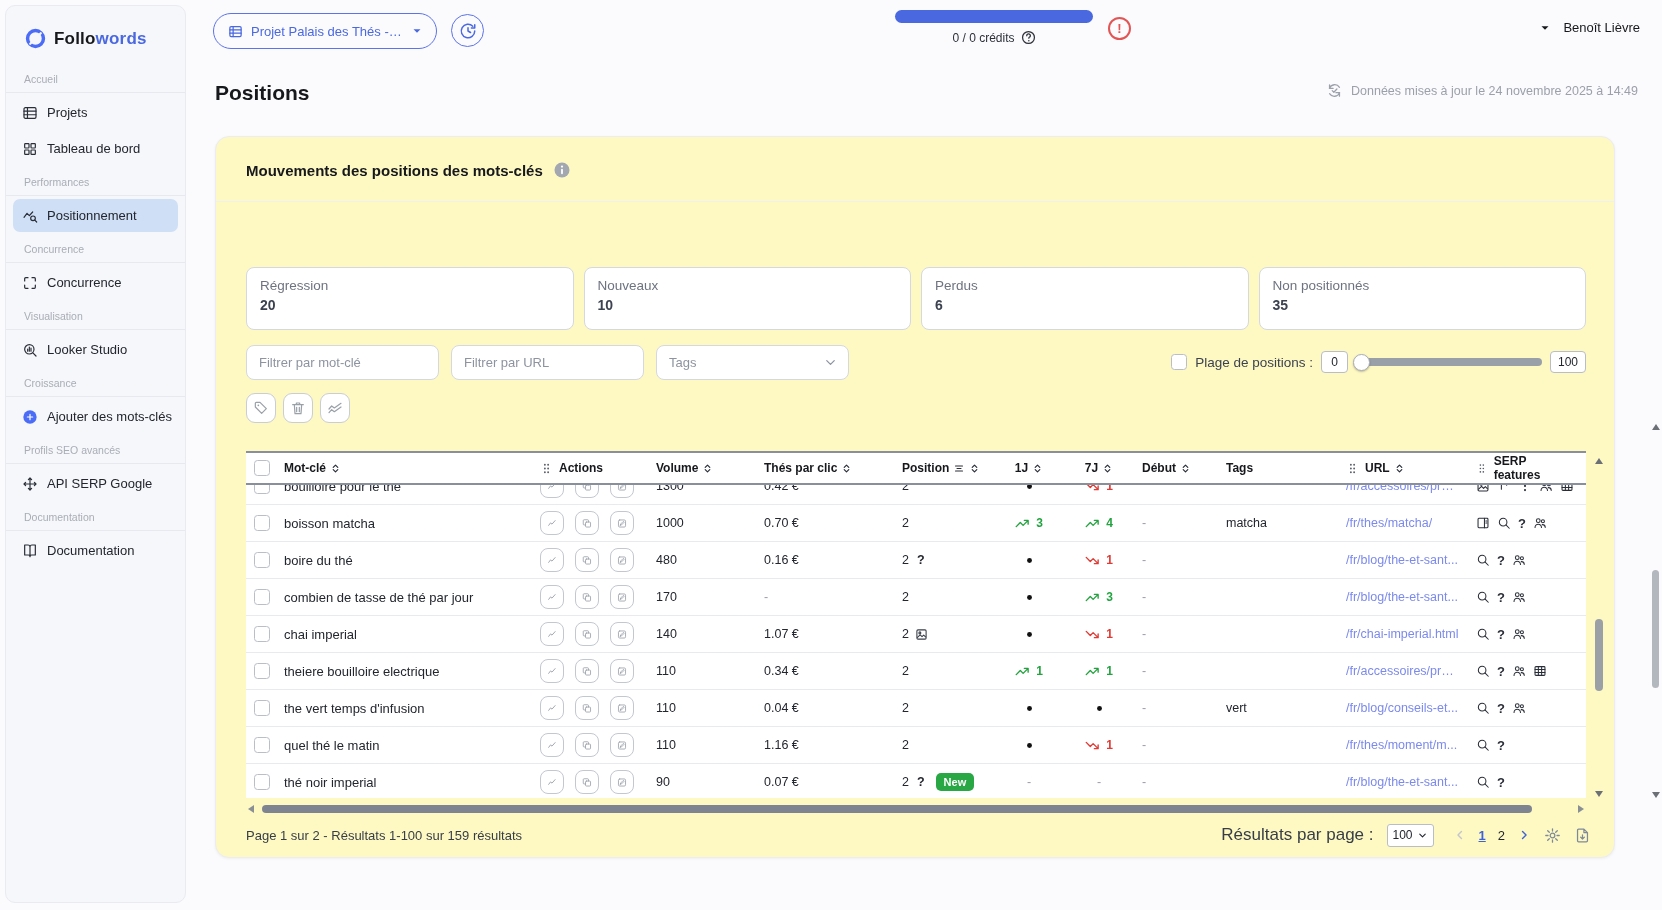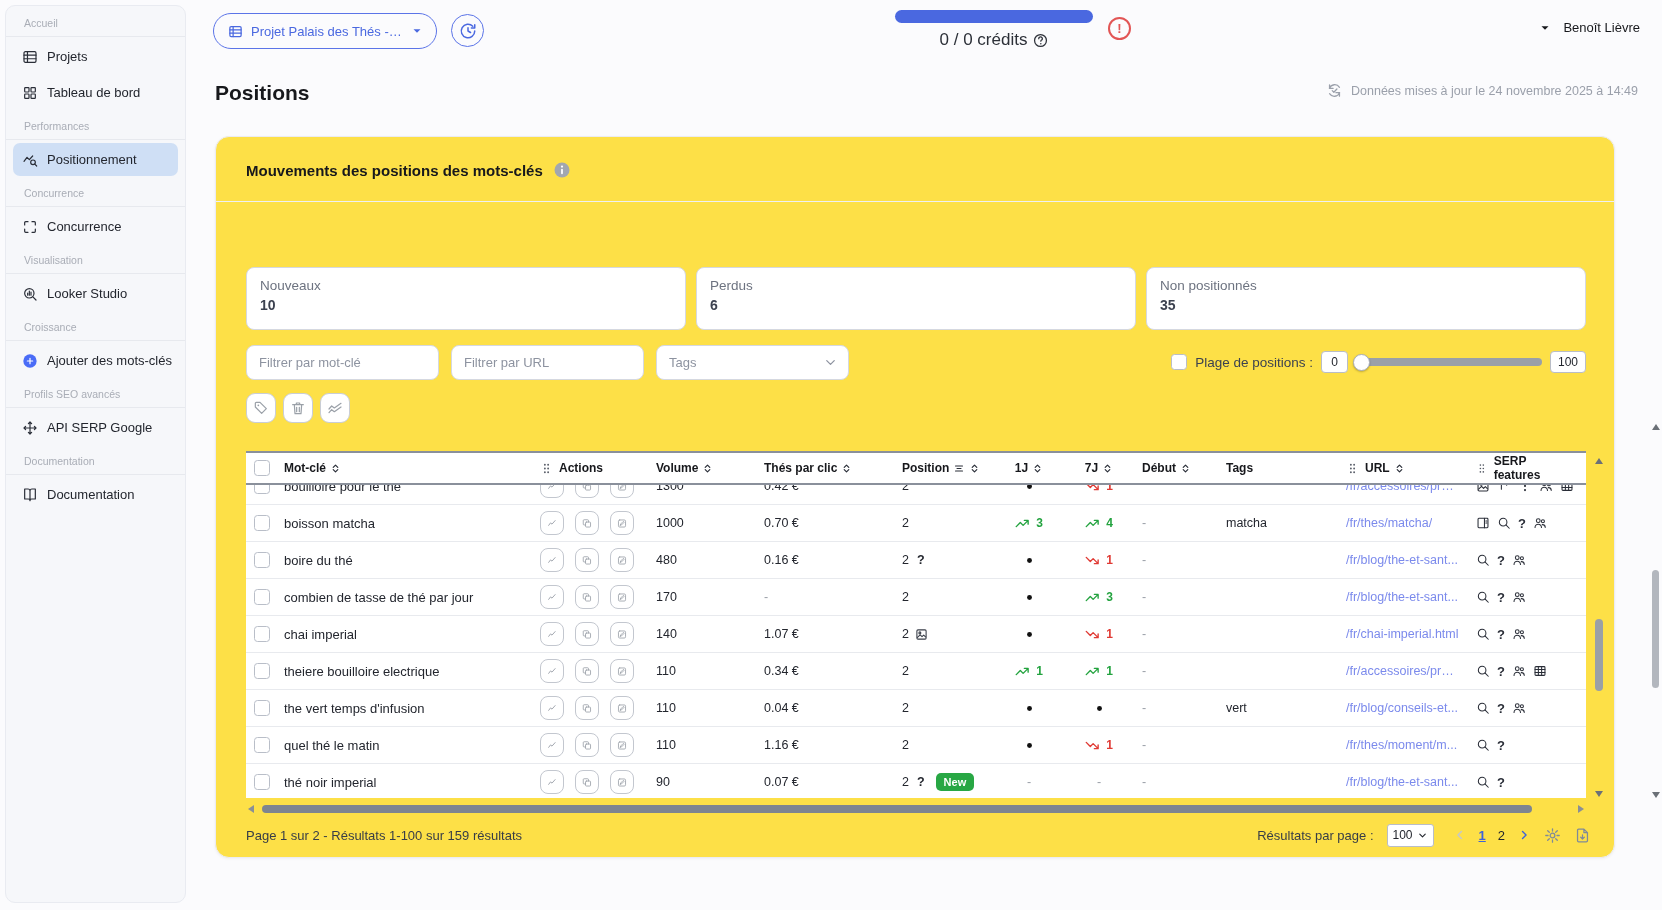--- a/index.html
+++ b/index.html
@@ -27,36 +27,36 @@
   
   .project-pill { position:absolute; left:213px; top:13px; width:224px; height:36px;
     border:1.5px solid #5b74e8; border-radius:19px; background:#fbfbfd; color:var(--accent,#4a68e0);
     font-size:13px; display:flex; align-items:center; gap:8px; padding:0 12px 0 14px; cursor:pointer; }
   .project-pill .plabel { flex:1; text-align:left; white-space:nowrap; overflow:hidden; text-overflow:ellipsis; }
   .refresh-btn { position:absolute; left:451px; top:14px; width:33px; height:33px; border-radius:50%;
     border:1.5px solid #5b74e8; color:var(--accent,#4a68e0); background:#fbfbfd;
     display:flex; align-items:center; justify-content:center; cursor:pointer; }
   .credits { position:absolute; left:895px; top:10px; width:198px; }
   .progress { height:13px; border-radius:7px; background:var(--accent,#4a68e0); }
-  .credits-line { margin-top:7px; font-size:17px; color:#2c3038;
+  .credits-line { margin-top:7px; font-size:12px; color:#2c3038;
     display:flex; gap:6px; justify-content:center; align-items:center; }
   .alert-badge { position:absolute; left:1108px; top:17px; width:23px; height:23px;
     border:2px solid var(--alert,#e25555); border-radius:50%; color:var(--alert,#e25555);
     font-weight:bold; font-size:13px; display:flex; align-items:center; justify-content:center; }
   .user-menu { position:absolute; top:20px; right:22px; display:flex; align-items:center; gap:11px;
     font-size:13px; color:#17181c; cursor:pointer; }
 
   
   .page-title { position:absolute; left:215px; top:81px; font-size:21px; font-weight:800; color:#17181c; margin:0; }
   .updated { position:absolute; top:82px; right:24px; display:flex; gap:8px; align-items:center;
     color:#9ba0ab; font-size:12.5px; }
 
   
   .card { position:absolute; left:215px; top:136px; width:1400px; height:722px;
-    background:#fde047; border:1px solid #ececf1; border-radius:14px;
+    background:#fef9c3; border:1px solid #ececf1; border-radius:14px;
     box-shadow:0 1px 3px rgba(20,24,40,.05); }
   .card-title-row { position:absolute; left:30px; top:24px; display:flex; align-items:center; gap:10px; }
   .card-title { font-size:15px; font-weight:bold; color:#17181c; margin:0; }
   .card-div { position:absolute; top:64px; left:0; right:0; height:1px; background:#eef0f4; }
 
   .tabs { position:absolute; left:30px; top:85px; height:31px; display:inline-flex;
     border:1px solid #d8dbe2; border-radius:8px; overflow:hidden; background:#fff; }
   .tab { padding:0 15px; display:flex; align-items:center; font-size:13px; color:#23262e;
     border-right:1px solid #e2e4ea; cursor:pointer; white-space:nowrap; }
   .tab:last-child { border-right:none; }
@@ -131,34 +131,43 @@
   .tri.right { right:2px; top:2px; border-top:4px solid transparent; border-bottom:4px solid transparent; border-left:6px solid #8a8f96; }
   .page-scroll { position:absolute; right:1px; top:0; width:11px; height:910px; }
   .page-scroll .vthumb { top:570px; height:118px; background:#b3b7be; width:7px; }
   .page-scroll .tri.up { top:424px; } .page-scroll .tri.down { bottom:112px; }
 
   
   .tfoot { position:absolute; left:30px; top:682px; width:1345px; height:32px;
     display:flex; align-items:center; justify-content:space-between; }
   .foot-summary { font-size:13px; color:#373d47; }
   .foot-right { display:flex; align-items:center; gap:13px; }
-  .pp-label { font-size:13px; color:#373d47; }
+  .pp-label { font-size:17px; color:#373d47; }
   .pp-select { min-width:46px; height:23px; border:1px solid #b9bdc7; border-radius:3px; background:#fff;
     display:flex; align-items:center; justify-content:center; gap:4px; font-size:12px; color:#23262e; cursor:pointer; padding:0 5px; }
   .pager { display:flex; align-items:center; gap:12px; font-size:13px; margin-left:6px; }
   .pg-prev { color:#c3c7cd; cursor:pointer; }
   .pg-next { color:#3e63d8; cursor:pointer; }
   .pg-num { color:#23262e; cursor:pointer; }
   .pg-num.active { color:#3e63d8; font-weight:bold; text-decoration:underline; }
   .foot-ic { color:#7f8a99; cursor:pointer; }
 </style>
 </head>
 <body>
 
 <aside class="sidebar">
+  <div class="logo">
+    <span id="logo-mark">
+        <svg class="" width="23" height="23" viewBox="0 0 24 24" fill="none" stroke="currentColor" stroke-width="2" stroke-linecap="round" stroke-linejoin="round">
+          <circle cx="12" cy="12" r="8.3" stroke="#4a6cf7" stroke-width="3.6"></circle>
+          <path d="M6.5 17.5l11-11" stroke="#f6f7fa" stroke-width="2.4"></path>
+        </svg>
+      </span>
+    <span class="logo-text"><span>Follo</span><span class="accent">words</span></span>
+  </div>
   <nav id="sidebar-nav">
       <div class="nav-label">Accueil</div>
       <div class="nav-divider"></div>
       <div class="nav-item">
         <svg class="nav-ico" width="16" height="16" viewBox="0 0 24 24" fill="none" stroke="currentColor" stroke-width="1.8" stroke-linecap="round" stroke-linejoin="round">
           <rect x="3" y="4" width="18" height="16" rx="2"></rect>
           <path d="M3 9.3h18M3 14.6h18M8.2 4v16"></path>
         </svg>
         <span>Projets</span>
       </div>
@@ -292,20 +301,24 @@
           <circle cx="12" cy="12" r="10" fill="#a2a7b0" stroke="none"></circle>
           <circle cx="12" cy="7.4" r="1.5" fill="#ffffff" stroke="none"></circle>
           <rect x="10.8" y="10.4" width="2.4" height="7.2" rx="1.2" fill="#ffffff" stroke="none"></rect>
         </svg>
       </span>
   </div>
   <div class="card-div"></div>
 
   <div class="stats" id="stats">
       <div class="stat">
+        <div class="lbl">Régression</div>
+        <div class="val">20</div>
+      </div>
+      <div class="stat">
         <div class="lbl">Nouveaux</div>
         <div class="val">10</div>
       </div>
       <div class="stat">
         <div class="lbl">Perdus</div>
         <div class="val">6</div>
       </div>
       <div class="stat">
         <div class="lbl">Non positionnés</div>
         <div class="val">35</div>

